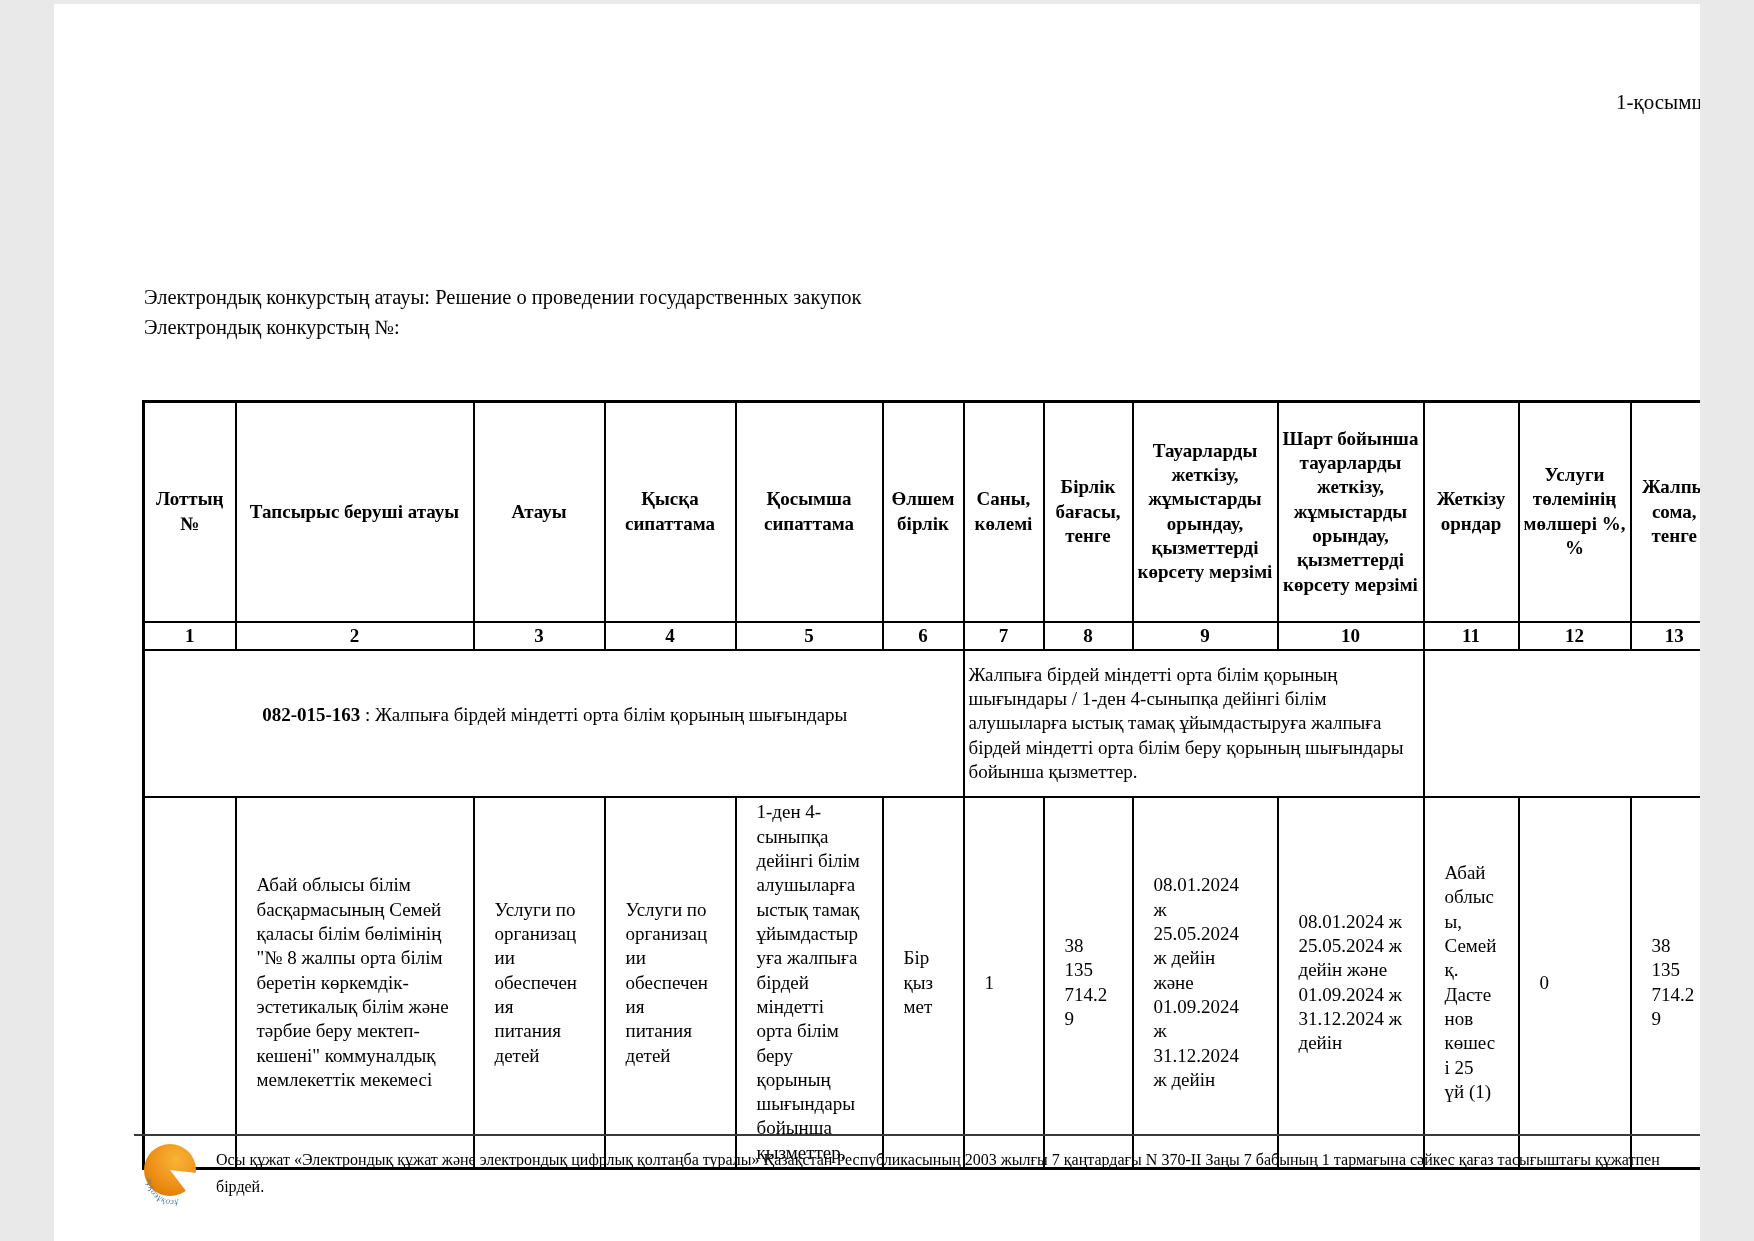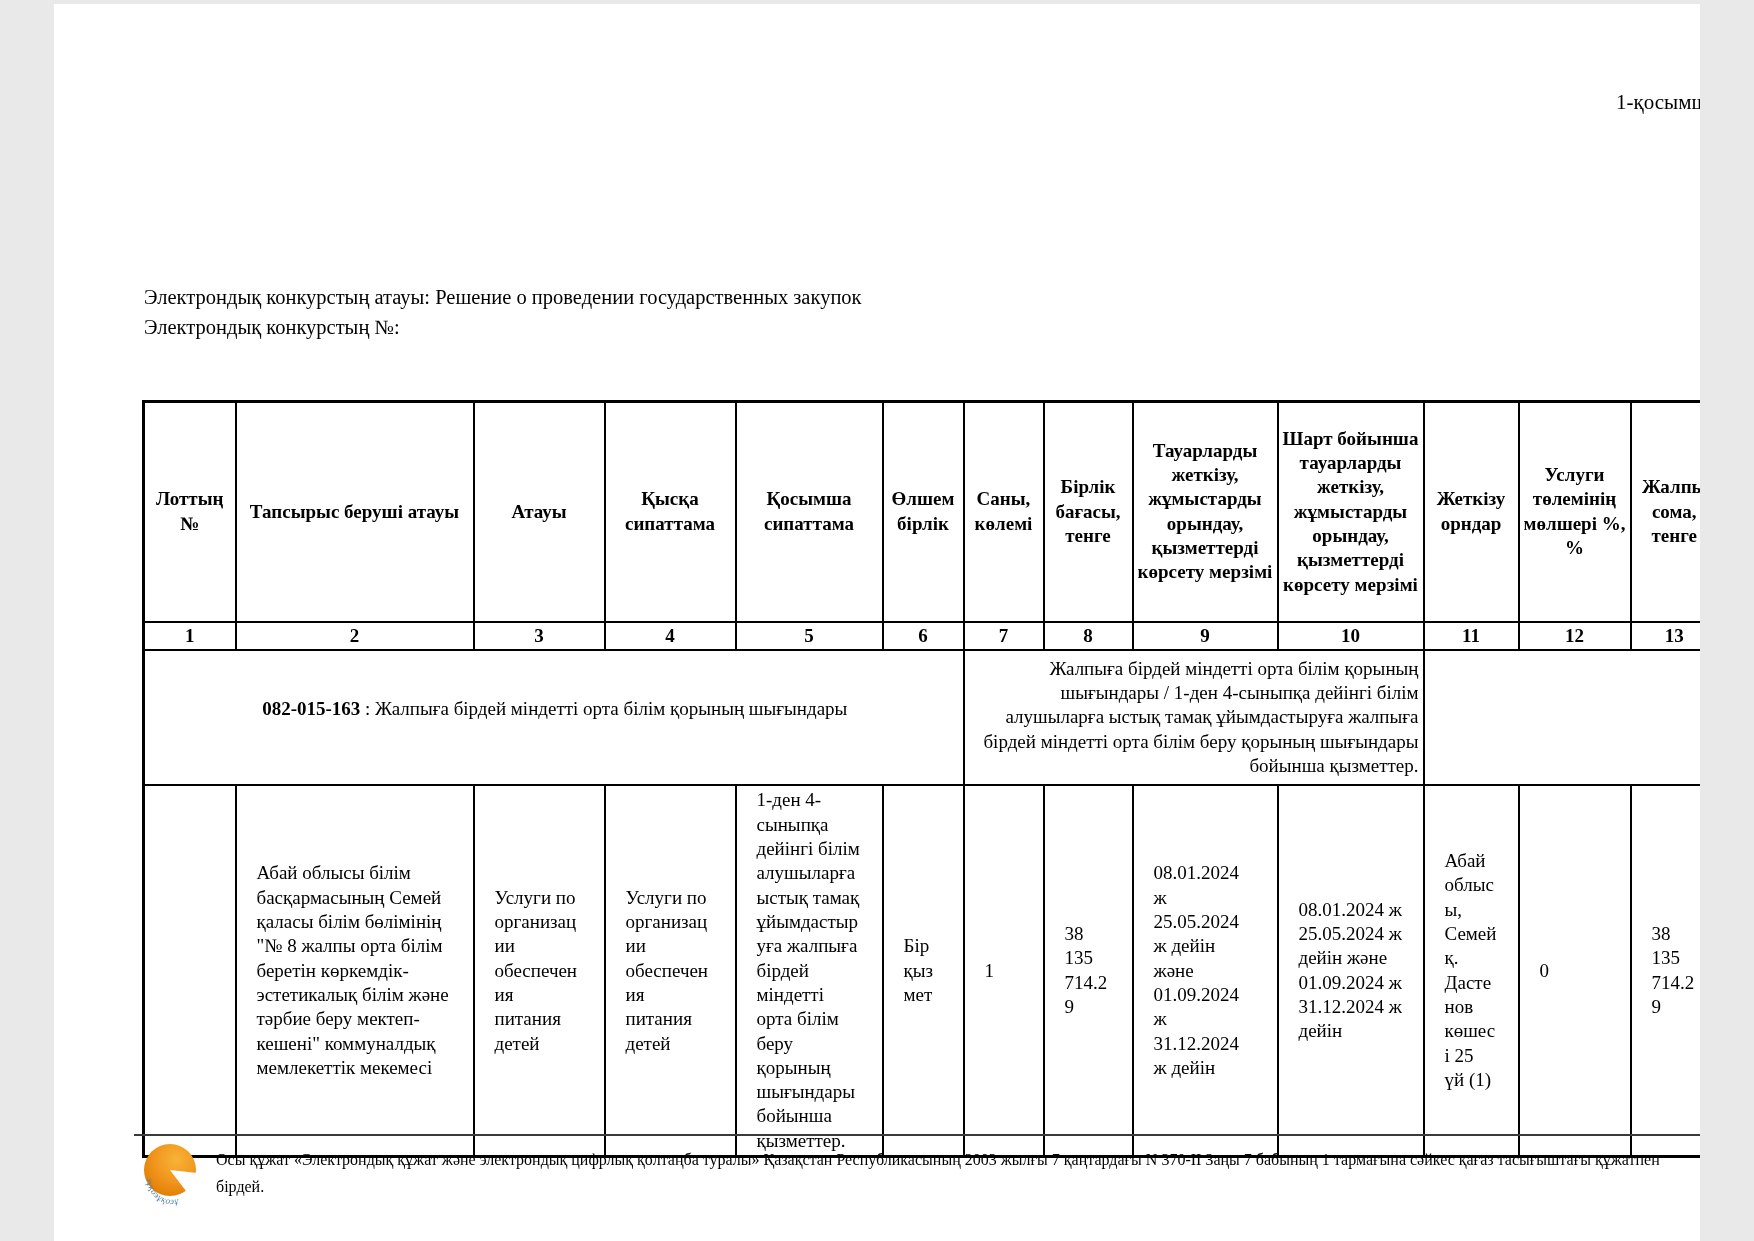--- a/index.html
+++ b/index.html
@@ -36,21 +36,21 @@
   }
   table.proc th{
     font-weight:bold;text-align:center;vertical-align:middle;padding:1px 2px;
   }
   tr.hdr-row{height:220px;}
   tr.num-row{height:26px;}
   tr.num-row td{text-align:center;font-weight:bold;vertical-align:middle;}
   tr.lot-row{height:122px;}
   td.lot-cell{padding:2px 4px 19px 6px;font-size:20px;vertical-align:middle;text-align:center;}
   td.lot-cell .lot-code{font-weight:bold;}
-  td.lot-desc{padding:6px 4px;font-size:19.5px;vertical-align:middle;text-align:right;}
+  td.lot-desc{padding:12px 4px;font-size:19.5px;vertical-align:middle;text-align:left;}
   tr.data-row{height:312px;}
   tr.data-row td{padding:2px 20px;vertical-align:middle;text-align:left;}
   .footer-rule{
     position:absolute;top:1130px;left:80px;width:1594px;
     border-top:2px solid #3a3a3a;height:0;
   }
   .footer{
     position:absolute;top:1138px;left:86px;width:1570px;
     display:flex;align-items:flex-start;gap:12px;
   }

